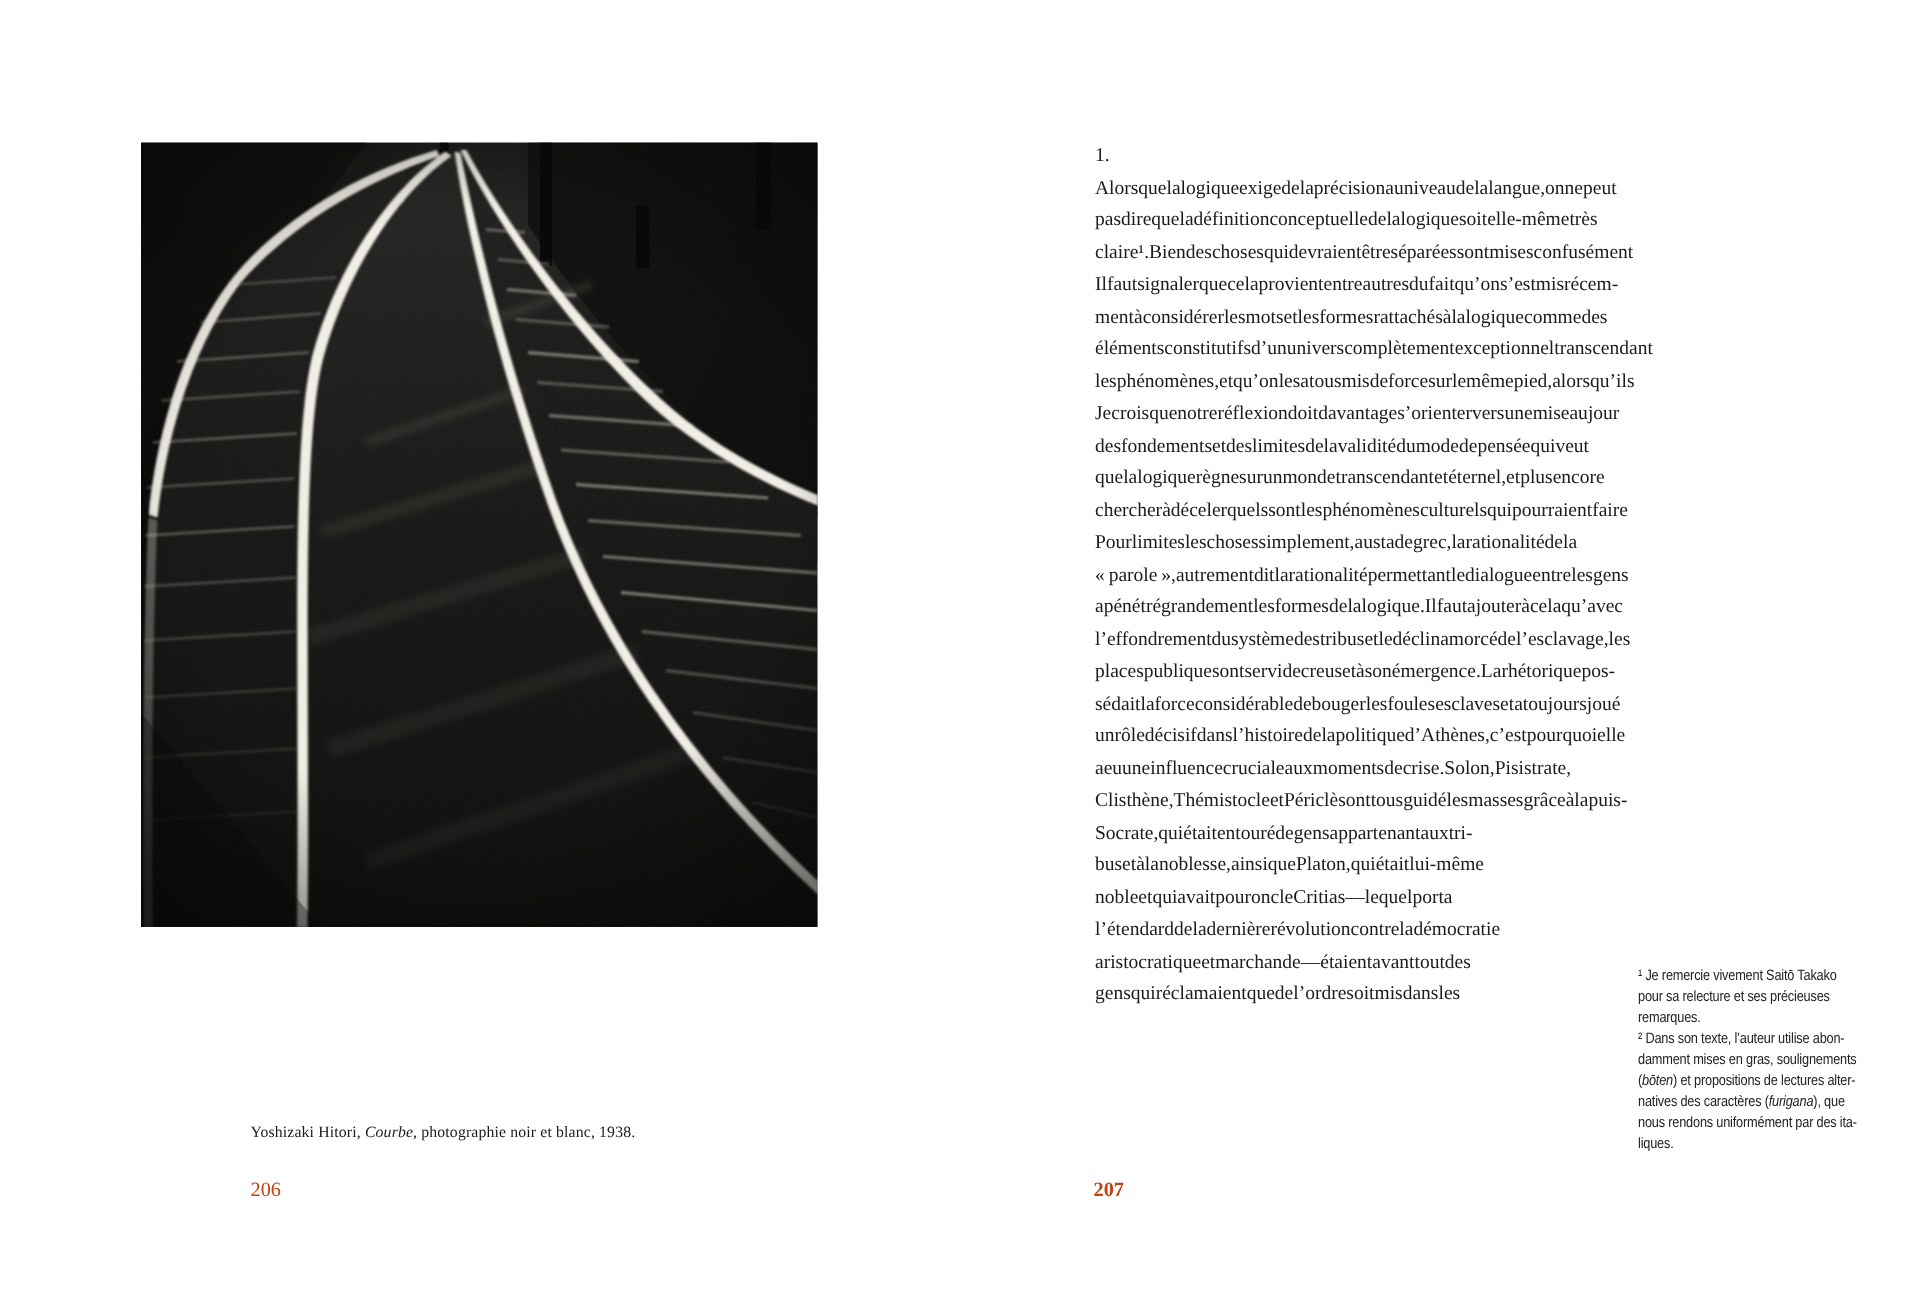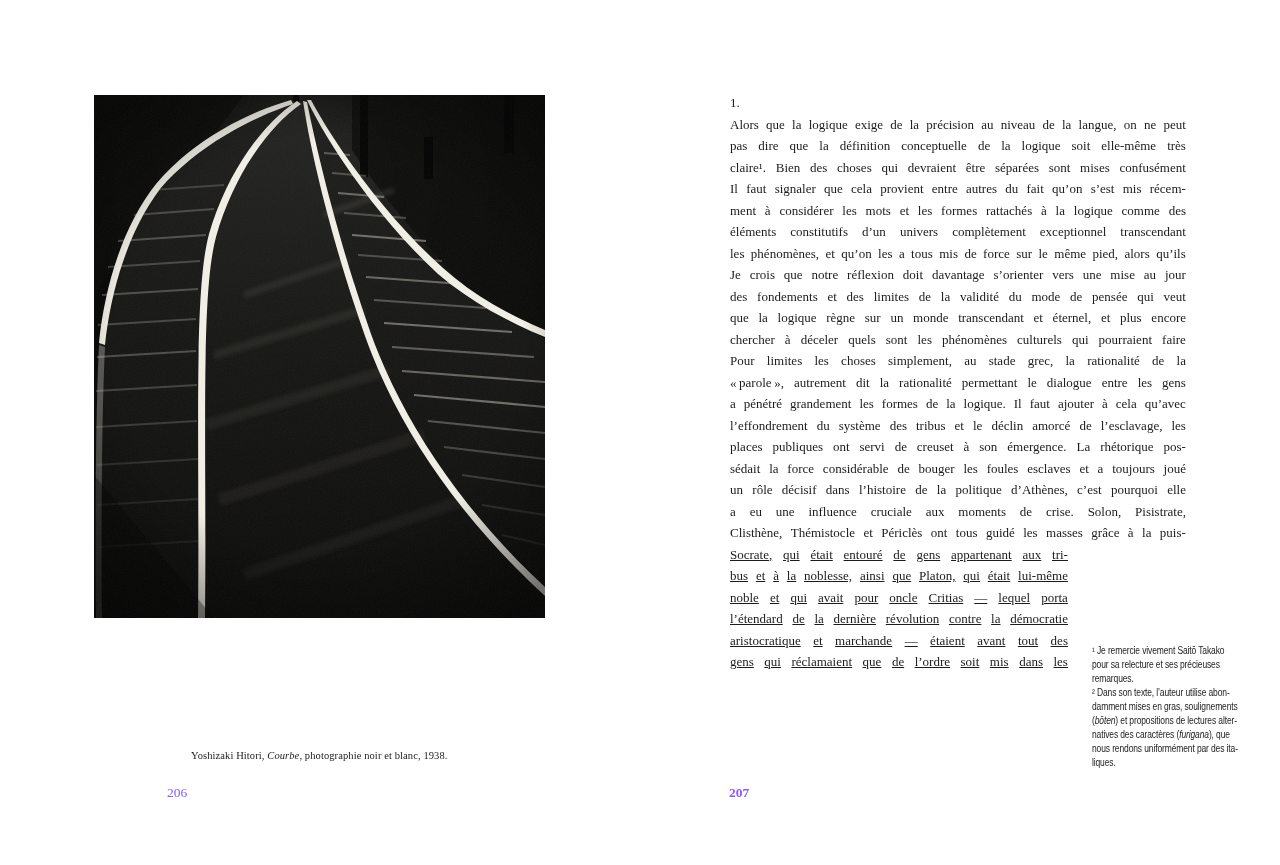--- a/index.html
+++ b/index.html
@@ -2,32 +2,32 @@
 <html><head>
 <meta charset="utf-8">
 <style>
   html,body{margin:0;padding:0;background:#ffffff;}
   #spread{position:relative;width:1280px;height:865px;background:#ffffff;overflow:hidden;
           font-family:"Liberation Serif","DejaVu Serif",serif;color:#1c1c1c;}
 
   
   #photo{position:absolute;left:94px;top:95px;width:451px;height:523px;display:block;}
   #caption{position:absolute;left:167px;top:750px;width:420px;font-size:10.5px;
-           letter-spacing:.1px;color:#1c1c1c;white-space:nowrap;margin-left:24px;}
+           letter-spacing:.1px;color:#1c1c1c;white-space:nowrap;}
   #caption i{font-style:italic;}
-  .pageno{position:absolute;top:785px;font-size:13.5px;color:#8b5cf6;}
+  .pageno{position:absolute;top:785px;font-size:13.5px;color:#c2410c;}
   #pageno-left{left:167px;}
   #pageno-right{left:729px;font-weight:bold;}
 
   
   #body-text{position:absolute;left:730px;top:92px;width:456px;}
   .tline{height:21.5px;line-height:21.5px;font-size:13px;white-space:nowrap;color:#1b1b1b;}
-  .tline.just{display:flex;justify-content:space-between;}
+  .tline.just{display:flex;}
   .tline.just span{white-space:nowrap;}
-  #narrow-text{width:338px;text-decoration:underline;}
+  #narrow-text{width:338px;}
   #section-no{height:21.5px;line-height:21.5px;font-size:13px;}
 
   
   #footnotes{position:absolute;left:1092px;top:644px;width:170px;
              font-family:"Liberation Sans","DejaVu Sans",sans-serif;
              font-size:10px;line-height:14px;color:#222222;
              transform:scaleX(.85);transform-origin:left top;letter-spacing:-.15px;}
   .fline{white-space:nowrap;}
   .fline i{font-style:italic;}
 </style>

